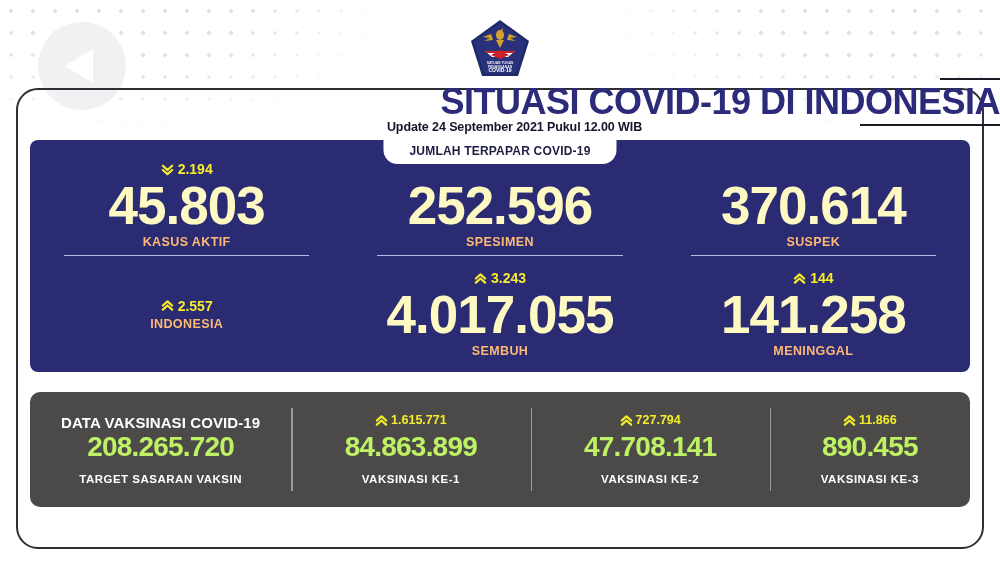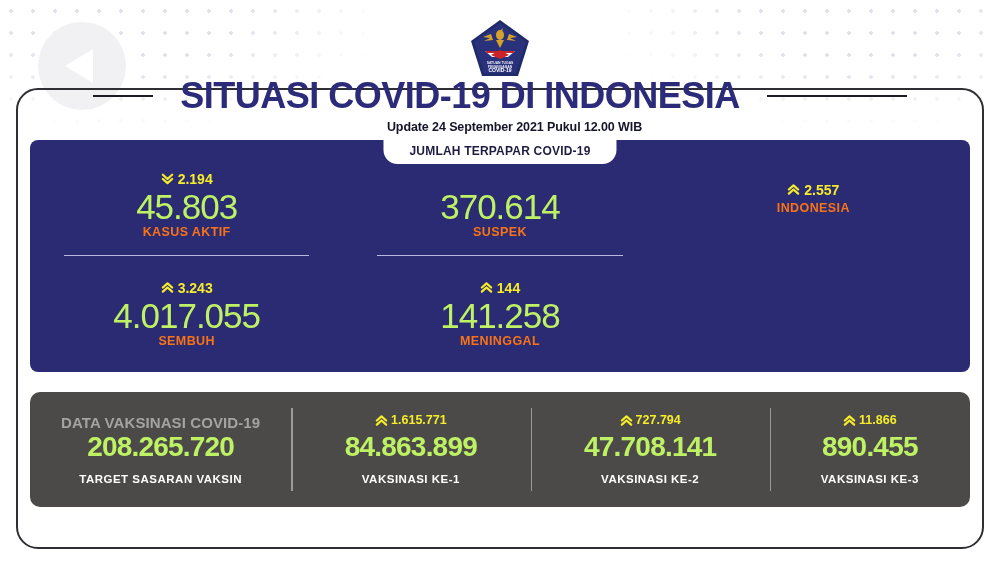--- a/index.html
+++ b/index.html
@@ -63,22 +63,23 @@
   
   .logo {
     position: absolute; left: 50%; top: 18px;
     transform: translateX(-50%);
     width: 62px; height: 62px;
   }
   .logo svg { display: block; }
 
   .title-row {
     position: absolute; left: 0; right: 0; top: 78px;
-    display: flex; align-items: center; justify-content: center;
-    gap: 27px;
+    display: flex; align-items: flex-end; justify-content: center;
+    gap: 4px;
+    flex-direction: column;
   }
   .title-rule { height: 2px; background: #1c1c24; }
   .title-rule.l { width: 60px; }
   .title-rule.r { width: 140px; }
   .main-title {
     font-size: 36px;
     font-weight: 700;
     letter-spacing: -0.5px;
     color: #2b2b7a;
     white-space: nowrap;
@@ -139,32 +140,32 @@
     display: flex; align-items: center; gap: 4px;
     color: #f5ec2a;
     font-size: 14px; font-weight: 700;
     line-height: 1;
     margin-bottom: 2px;
     height: 16px;
   }
   .delta.empty { visibility: hidden; }
   .chev { width: 13px; height: 13px; display: block; }
   .big-num {
-    font-size: 35px;
-    font-weight: 400;
-    color: #bef264;
+    font-size: 53px;
+    font-weight: 700;
+    color: #fef9c3;
     line-height: 1.02;
     letter-spacing: -1px;
     white-space: nowrap;
   }
   .stat-label {
     margin-top: 1px;
     font-size: 12.5px;
     font-weight: 700;
-    color: #f97316;
+    color: #fdba74;
     letter-spacing: .4px;
     white-space: nowrap;
   }
 
   
   .gray-panel {
     position: absolute;
     left: 30px; right: 30px; top: 392px;
     height: 115px;
     background: #4b4a48;
@@ -178,21 +179,21 @@
     align-items: center; justify-content: center;
     padding: 0 8px;
   }
   .vax-cell + .vax-cell::before {
     content: "";
     position: absolute; left: 0; top: 16px; bottom: 16px;
     width: 1.5px; background: #9a9a98;
   }
   .vax-heading {
     font-size: 15px; font-weight: 700;
-    color: #a3a3a3;
+    color: #ffffff;
     letter-spacing: .1px;
     margin-bottom: 1px;
     white-space: nowrap;
   }
   .vax-num {
     font-size: 28px; font-weight: 700;
     color: #bef264;
     line-height: 1.05;
     letter-spacing: -0.8px;
     white-space: nowrap;
@@ -261,20 +262,27 @@
           <svg class="chev" viewBox="0 0 14 14" aria-hidden="true">
             <path d="M2 3 L7 7.5 L12 3" fill="none" stroke="#f5ec2a" stroke-width="2.4" stroke-linecap="round" stroke-linejoin="round"></path>
             <path d="M2 7.5 L7 12 L12 7.5" fill="none" stroke="#f5ec2a" stroke-width="2.4" stroke-linecap="round" stroke-linejoin="round"></path>
           </svg>
           <span>2.194</span>
         </div>
         <div class="big-num">45.803</div>
         <div class="stat-label">KASUS AKTIF</div>
       </div>
 
+      <div class="cell row1">
+        <div class="delta empty">
+          <span></span>
+        </div>
+        <div class="big-num">252.596</div>
+        <div class="stat-label">SPESIMEN</div>
+      </div>
 
       <div class="cell row1">
         <div class="delta empty">
           <span></span>
         </div>
         <div class="big-num">370.614</div>
         <div class="stat-label">SUSPEK</div>
       </div>
 
       <div class="cell">

